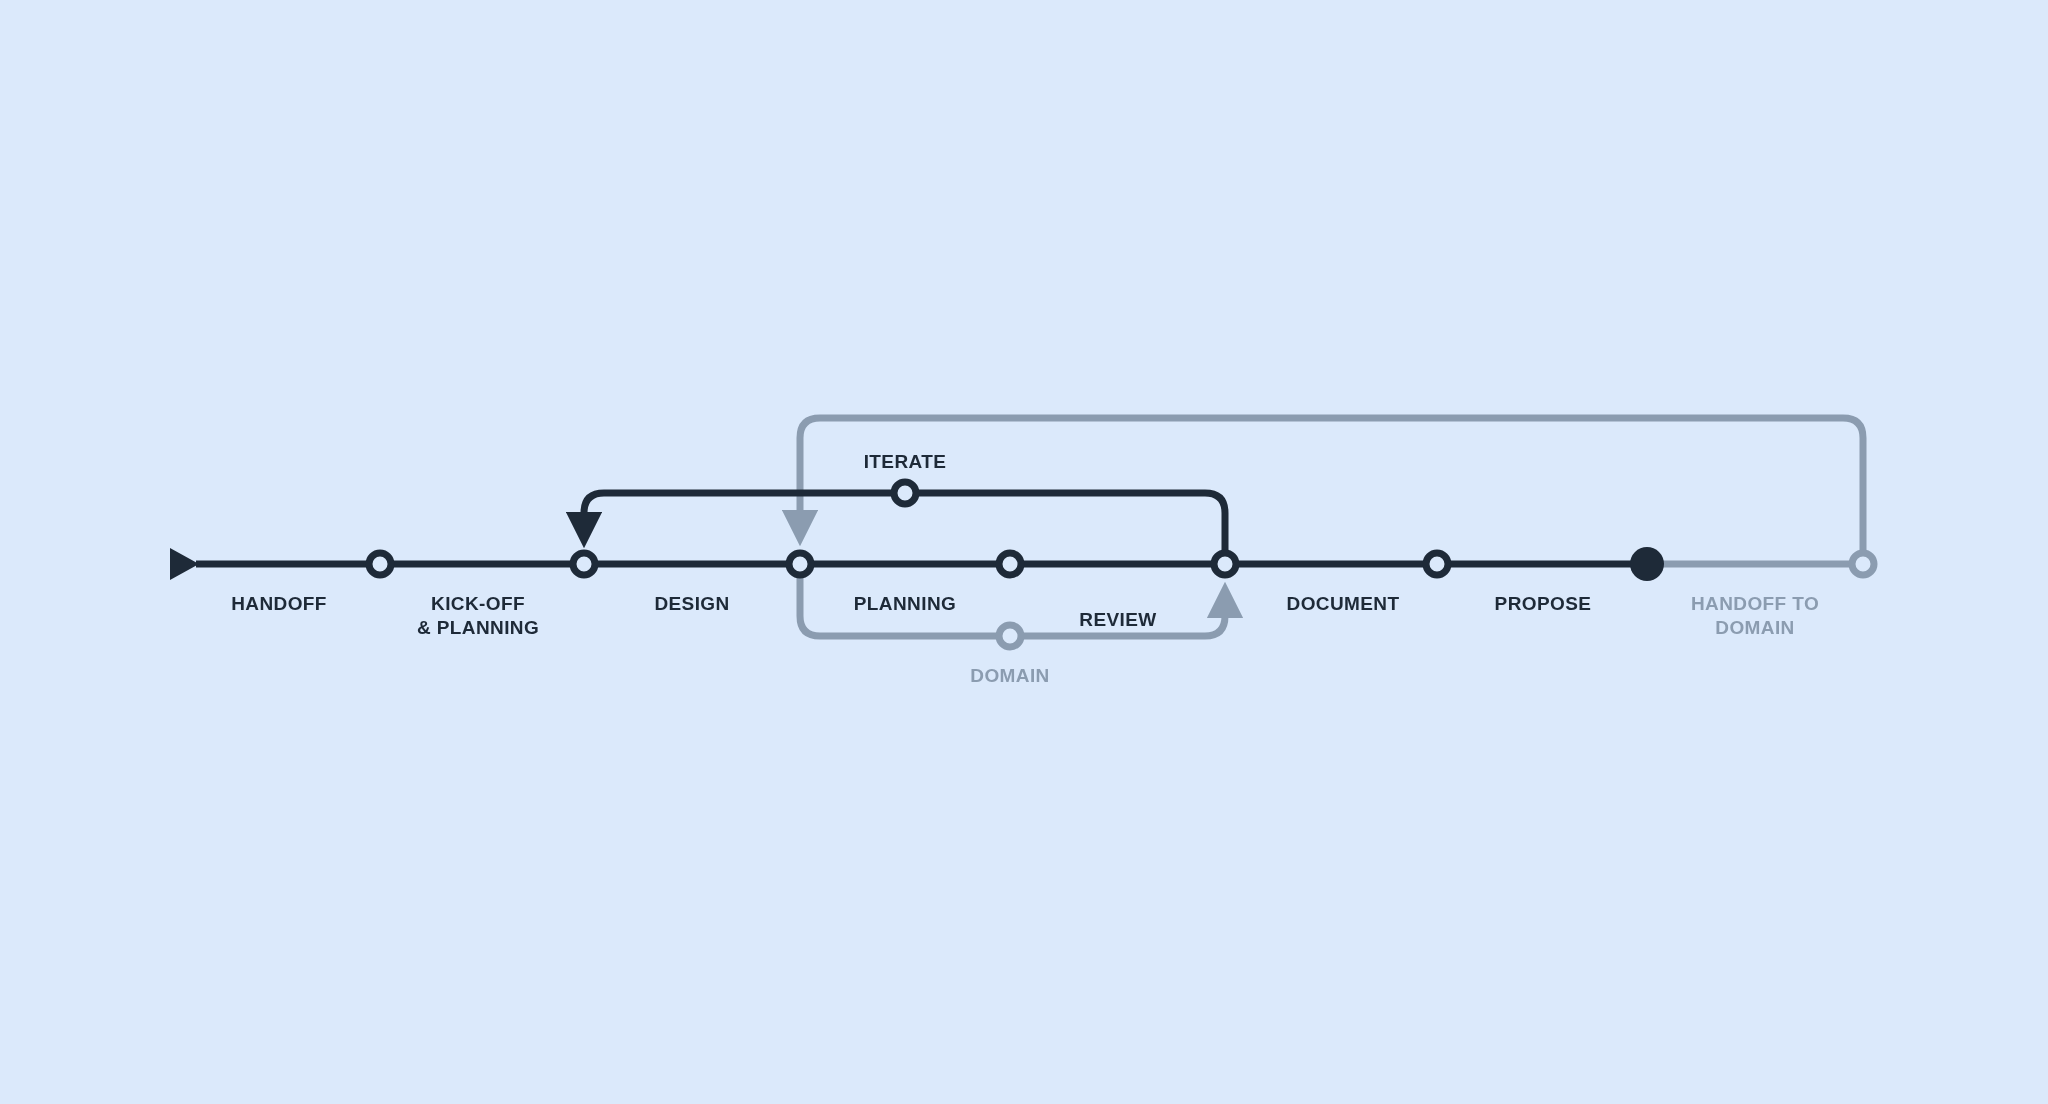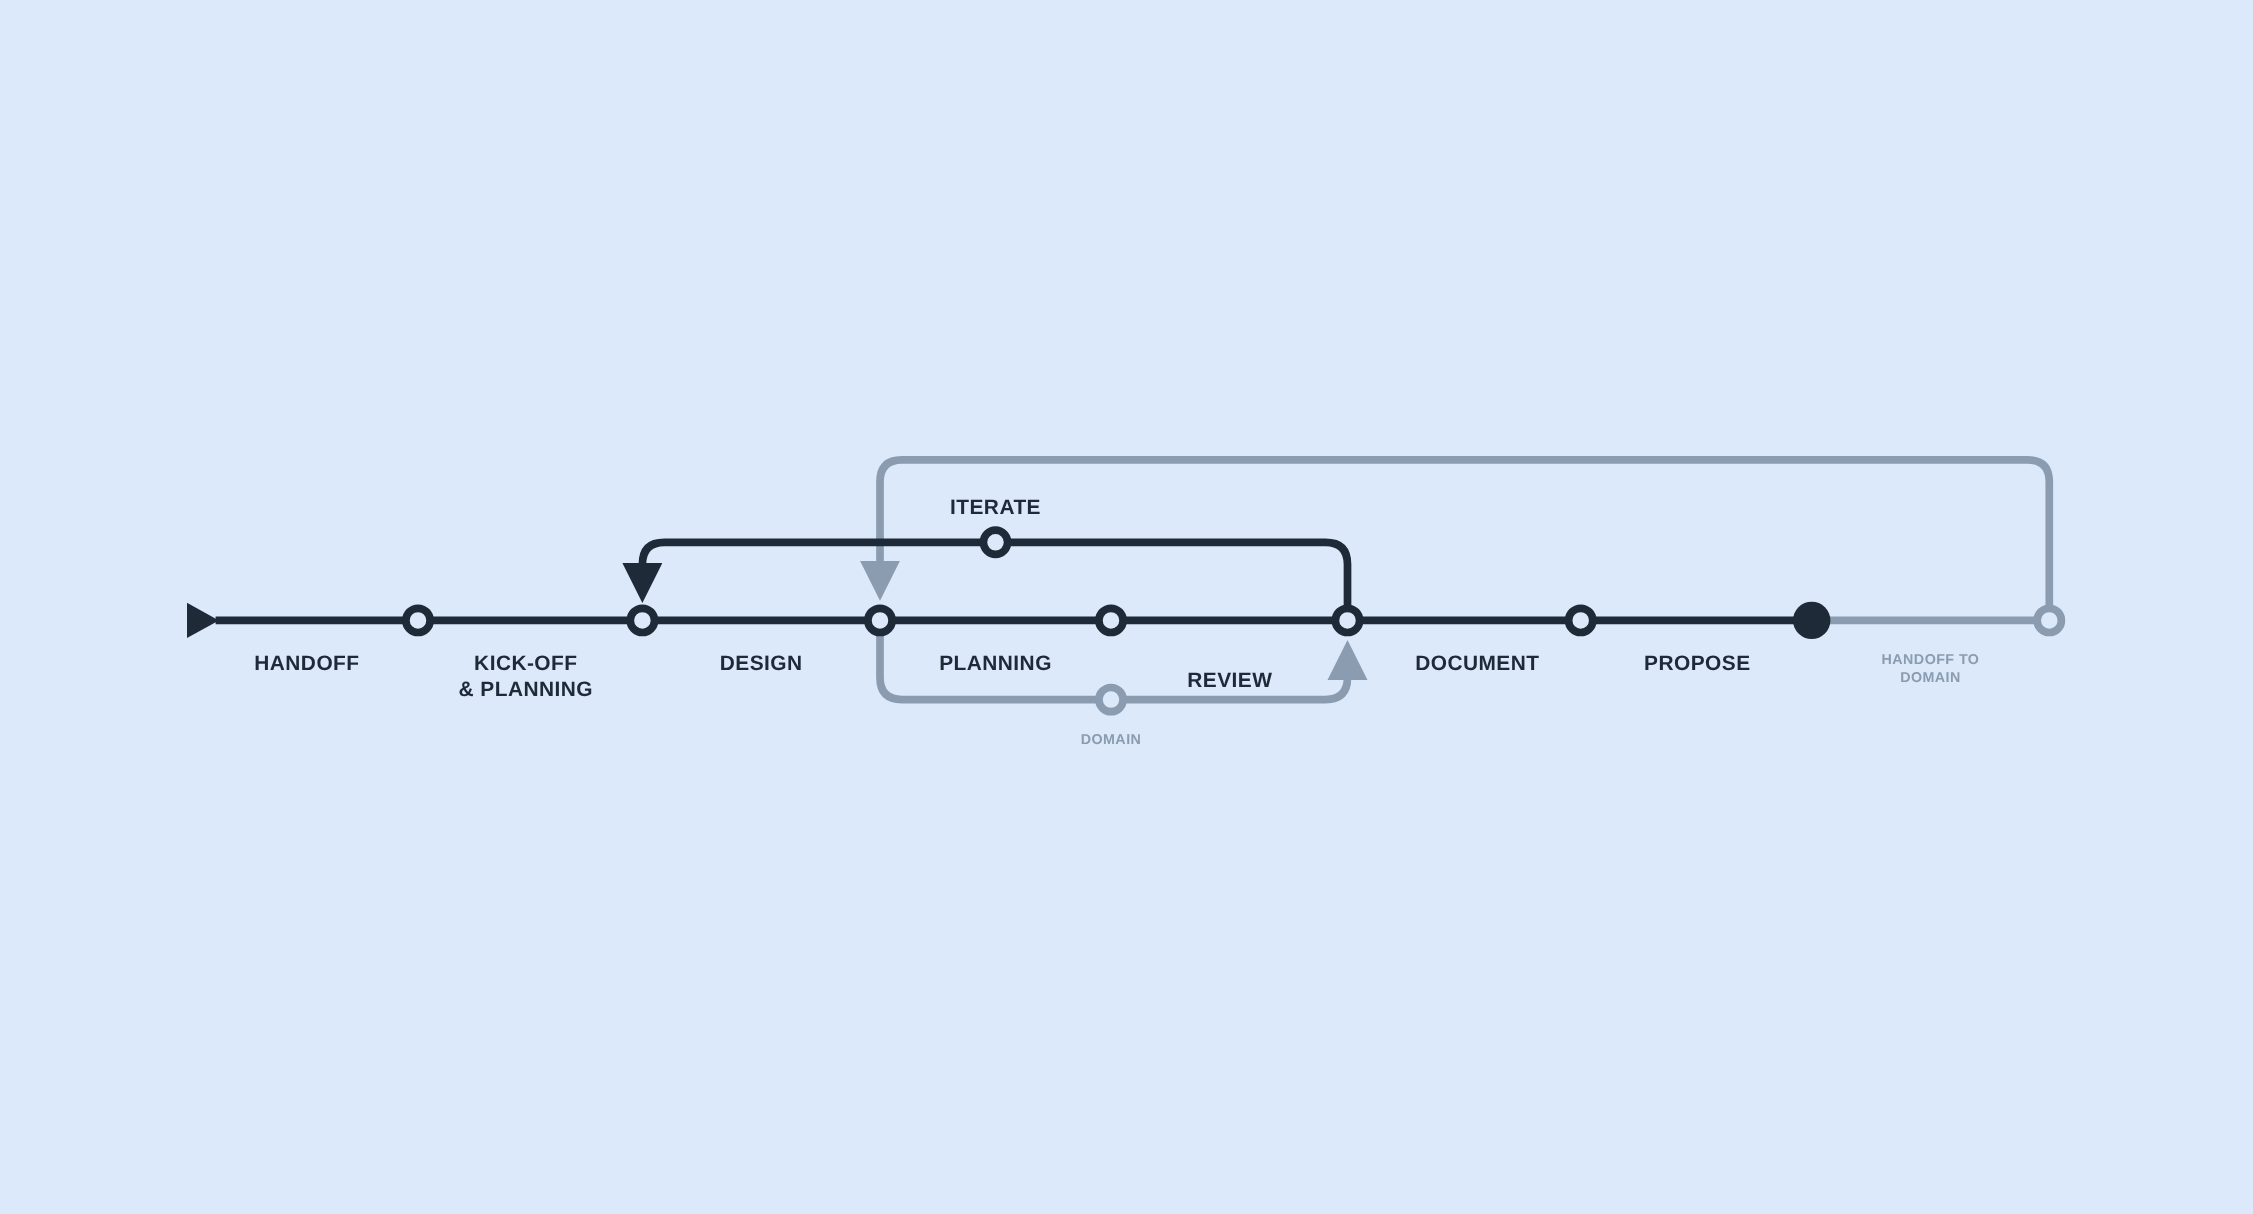--- a/index.html
+++ b/index.html
@@ -29,21 +29,21 @@
     position: absolute;
     font-family: "Liberation Sans", sans-serif;
     font-weight: bold;
     letter-spacing: 0.4px;
     text-align: center;
     white-space: pre-line;
     line-height: 1.25;
     transform: translateX(-50%);
   }
   .lbl-dark { color: #1e2a38; font-size: 19px; }
-  .lbl-muted { color: #8b9cb0; font-size: 13px; }
+  .lbl-muted { color: #8b9cb0; font-size: 19px; }
   .lbl-note { color: #5c6f84; font-size: 19px; letter-spacing: 0.5px; }
 </style>
 </head>
 <body>
 
 <div id="stage">
 
   <svg id="roadmap-svg" viewBox="0 0 2048 1104">
     <defs>
       <marker id="arrow-dark" viewBox="0 0 12 12" refX="6" refY="6" markerWidth="5.2" markerHeight="5.2" orient="auto-start-reverse">

